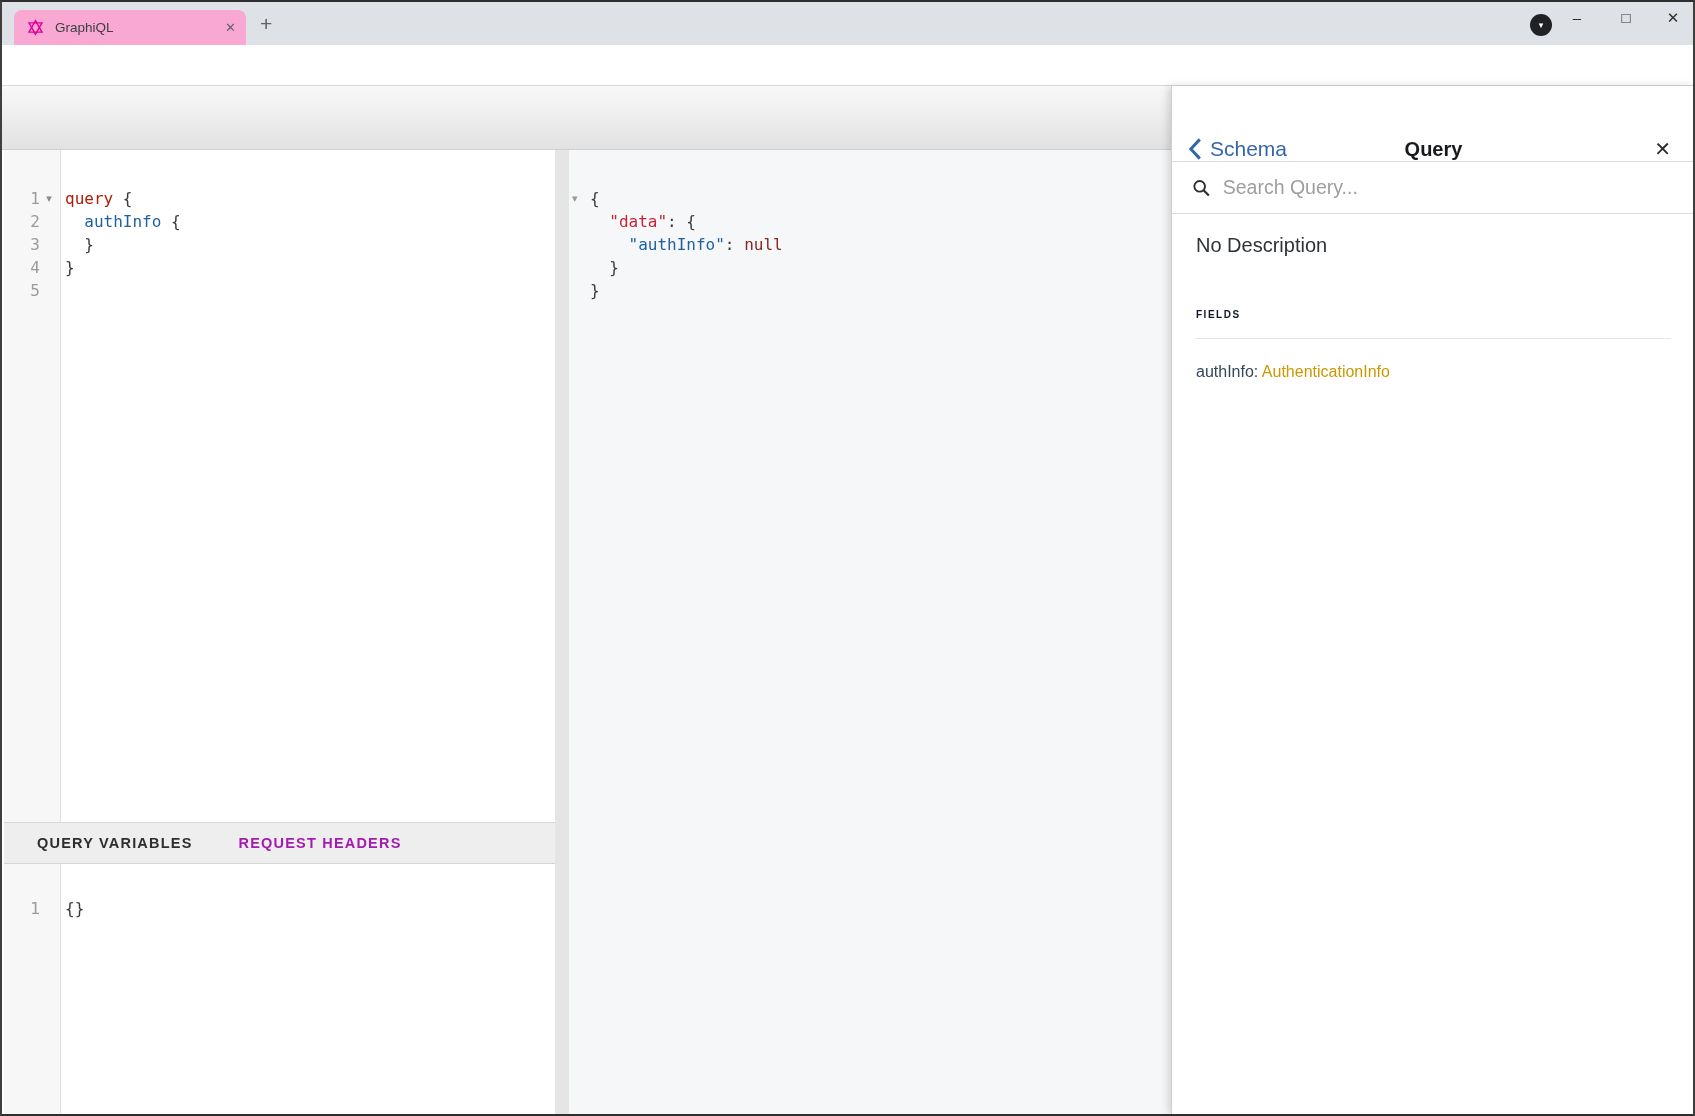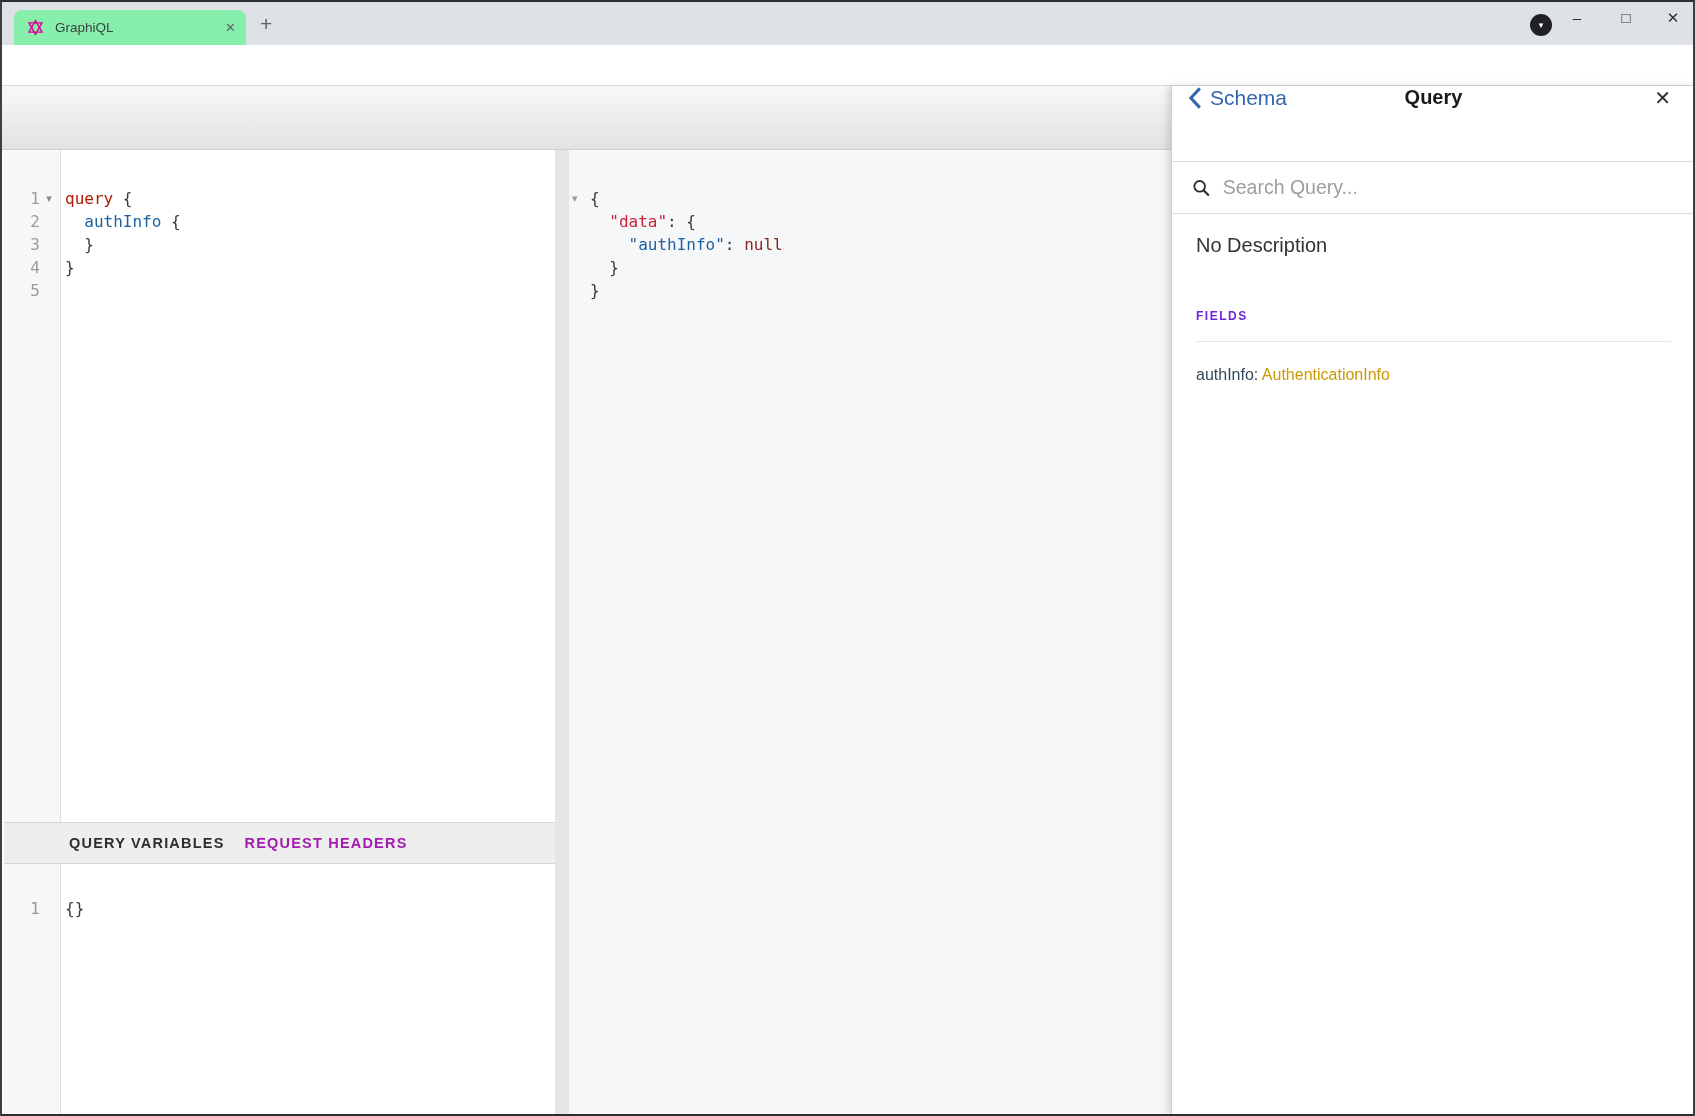--- a/index.html
+++ b/index.html
@@ -5,21 +5,21 @@
   * { margin:0; padding:0; box-sizing:border-box; }
   html,body { background:#888; }
   body { font-family:"Liberation Sans", sans-serif; }
   .screen{ position:relative; width:1695px; height:1116px; background:#fff; overflow:hidden;
            border-left:2px solid #3f3f3f; border-right:2px solid #3f3f3f;
            border-top:2px solid #2e2e2e; }
   .abs{ position:absolute; }
 
   
   .tabstrip{ left:0; top:0; width:100%; height:43px; background:#dee1e6; }
-  .tab{ left:12px; top:8px; width:232px; height:35px; background:#86efac;
+  .tab{ left:12px; top:8px; width:232px; height:35px; background:#f9a8d4;
         border-radius:8px 8px 0 0; display:flex; align-items:center; padding:0 10px 0 12px; }
   .tab-title{ font-size:13.5px; color:#3d4043; margin-left:10px; flex:1; }
   .tab-close{ font-size:13px; color:#5f6368; }
   .newtab{ left:258px; top:10px; font-size:21px; color:#5f6368; }
   .media-btn{ left:1528px; top:12px; width:22px; height:22px; border-radius:50%;
               background:#202124; color:#fff; font-size:9px; display:flex;
               align-items:center; justify-content:center; }
   .winctl{ top:7px; font-size:15px; color:#2f2f2f; width:30px; text-align:center; }
 
   
@@ -84,47 +84,47 @@
   .tk-kw{ color:#b11a04; }
   .tk-prop{ color:#1f61a0; }
   .tk-punct{ color:#3b3b3b; }
   .tk-key{ color:#ca2239; }
   .tk-null{ color:#8b2621; }
   .rfold{ position:absolute; left:-18px; top:0; color:#9a9a9a; font-size:11px;
           font-family:"Liberation Sans",sans-serif; }
 
   .qv-bar{ left:2px; top:820px; width:551px; height:42px; background:#eeeeee;
            border-top:1px solid #d6d6d6; border-bottom:1px solid #d6d6d6;
-           display:flex; align-items:center; gap:20px; padding-left:65px; }
+           display:flex; align-items:center; gap:46px; padding-left:33px; }
   .qv-tab{ font-size:14.5px; font-weight:bold; letter-spacing:1.2px; }
   .qv-active{ color:#2e2e2e; }
   .qv-inactive{ color:#a21caf; }
 
   .divider{ left:553px; top:148px; width:14px; height:964px; background:#e5e5e5; }
 
   .result-pane{ left:567px; top:148px; width:602px; height:964px; background:#f6f7f8; }
   .result-pane .cm-code{ padding-top:37px; padding-left:21px; }
 
   
   .docs{ left:1169px; top:84px; width:524px; height:1028px; background:#fff;
          border-left:1px solid #cfcfcf; box-shadow:-3px 0 8px rgba(0,0,0,.15); }
   .docs-header{ height:76px; border-bottom:1px solid #dcdcdc; position:relative;
-                display:flex; align-items:flex-start; padding:0 24px 0 16px; }
+                display:flex; align-items:flex-end; padding:0 24px 0 16px; }
   .docs-back{ display:flex; align-items:center; gap:8px; color:#3566ac; font-size:21px; }
   .docs-title{ position:absolute; left:0; right:0; text-align:center; font-size:20px;
                font-weight:bold; color:#17191c; }
   .docs-close{ margin-left:auto; font-size:20px; color:#2f2f2f; position:relative; z-index:1; }
   .docs-search{ height:52px; border-bottom:1px solid #dcdcdc; display:flex; align-items:center;
                 gap:12px; padding:0 20px; }
   .docs-search input{ border:none; outline:none; font-size:19.5px; color:#333; width:100%;
                       font-family:"Liberation Sans",sans-serif; background:transparent; }
   .docs-search input::placeholder{ color:#9e9e9e; }
   .docs-body{ padding:20px 24px; }
   .no-desc{ font-size:20px; color:#2e3338; }
-  .fields-h{ margin-top:52px; font-size:12px; font-weight:bold; letter-spacing:1.5px; color:#6d28d9; }
+  .fields-h{ margin-top:52px; font-size:10px; font-weight:bold; letter-spacing:1.5px; color:#0f172a; }
   .docs-hr{ margin-top:18px; border:none; border-top:1px solid #e6e6e6; }
   .field-row{ margin-top:24px; font-size:16px; }
   .f-name{ color:#33475b; }
   .f-colon{ color:#4a4a4a; }
   .f-type{ color:#ca9800; }
   .f-desc{ margin-top:26px; font-size:19px; color:#5f6a73; padding-left:8px; }
 
   .bottom-edge{ left:0; top:1112px; width:100%; height:4px; background:#2e2e2e; }
 </style>
 </head>

